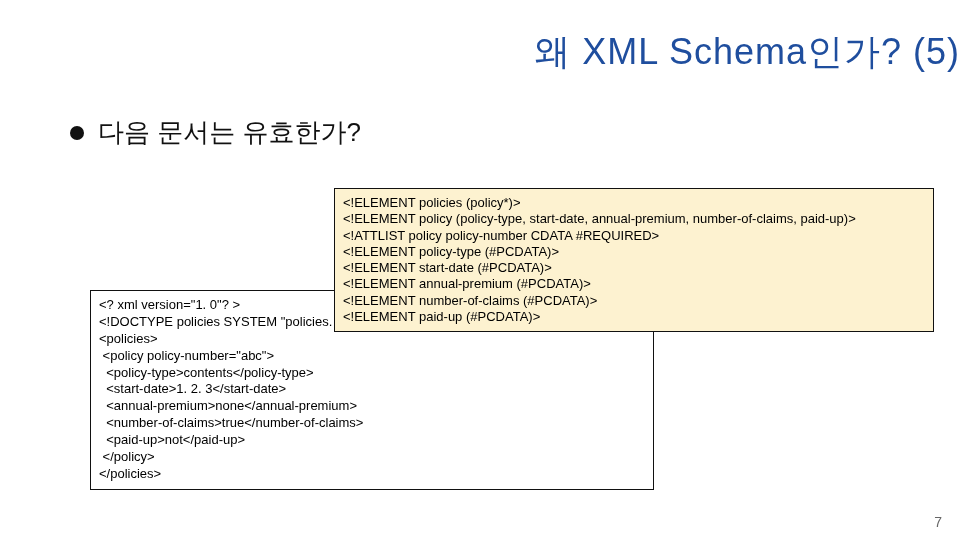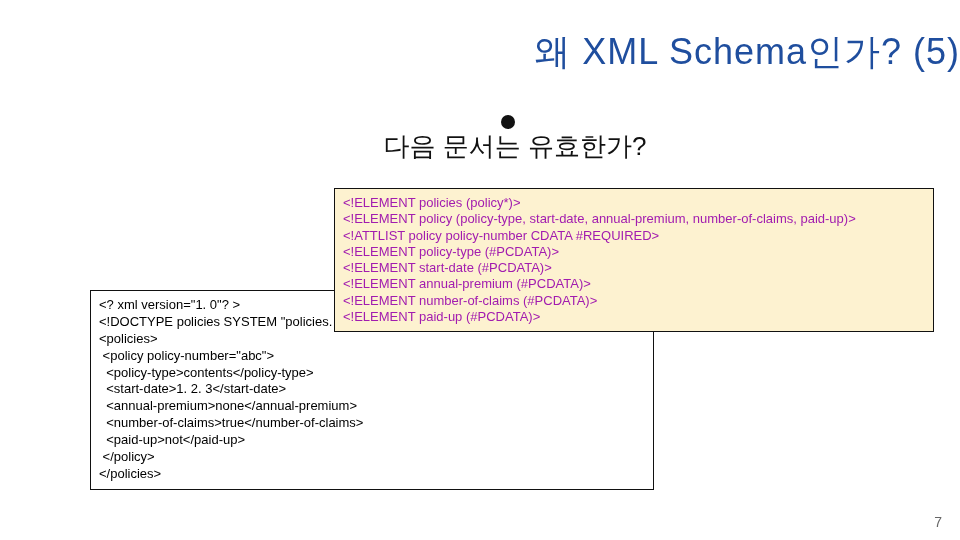--- a/index.html
+++ b/index.html
@@ -18,21 +18,20 @@
     font-size: 36px;
     font-weight: 400;
     margin-top: 28px;
     letter-spacing: 1px;
   }
   .bullet-row {
     display: flex;
     align-items: center;
     margin-left: 70px;
     margin-top: 38px;
-    flex-direction: column;
   }
   .bullet-dot {
     width: 14px;
     height: 14px;
     background: #111;
     border-radius: 50%;
     flex: 0 0 auto;
     margin-right: 14px;
   }
   .bullet-text {
@@ -44,21 +43,21 @@
     left: 334px;
     top: 188px;
     width: 582px;
     background: #fdf2d0;
     border: 1px solid #111;
     padding: 6px 8px 6px 8px;
     font-family: Arial, Helvetica, sans-serif;
     font-size: 13px;
     line-height: 1.25;
     white-space: pre;
-    color: #a21caf;
+    color: #000000;
     z-index: 2;
   }
   .xml-box {
     position: absolute;
     left: 90px;
     top: 290px;
     width: 546px;
     background: #ffffff;
     border: 1px solid #111;
     padding: 6px 8px 6px 8px;

